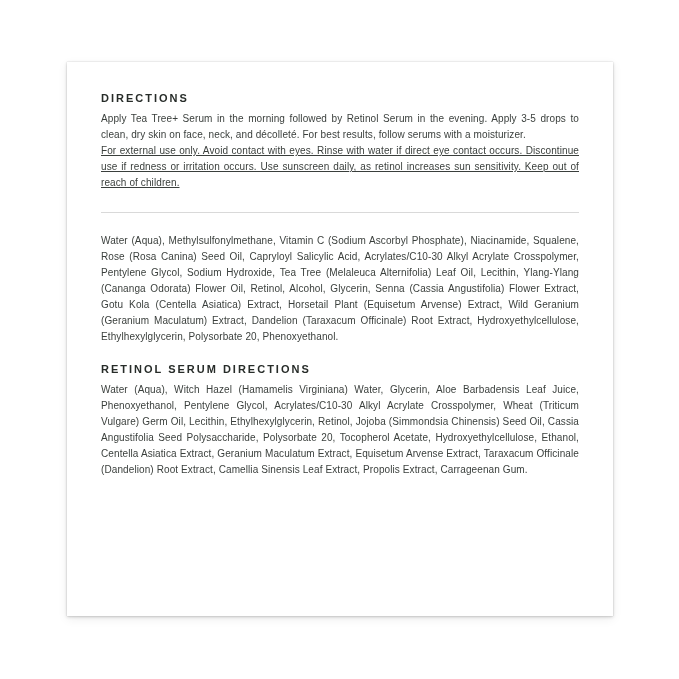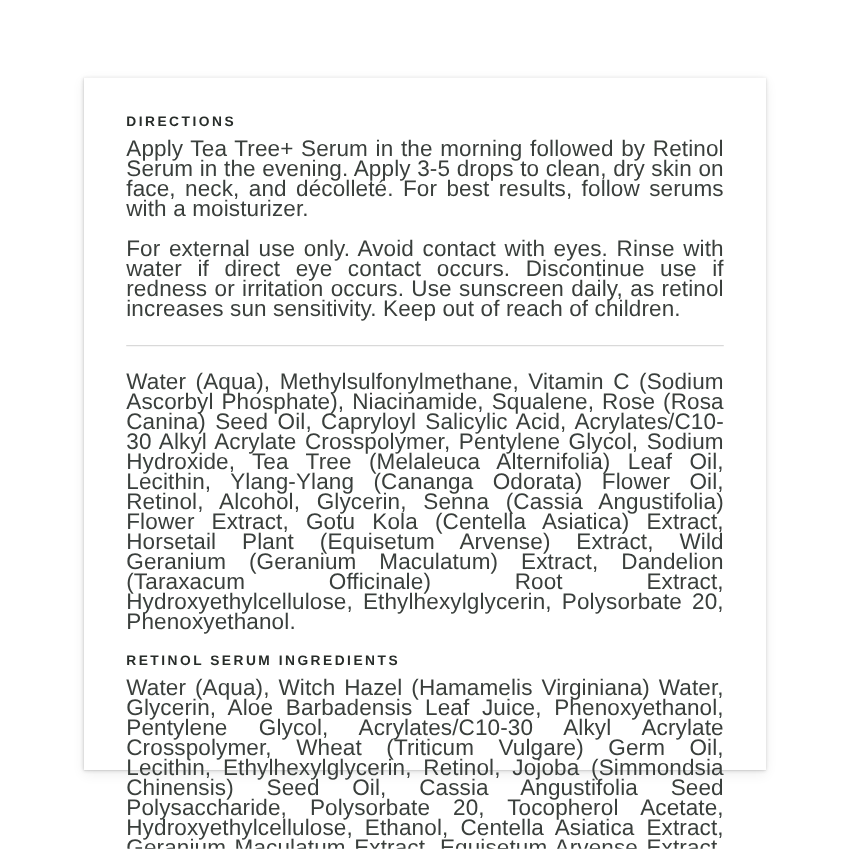--- a/index.html
+++ b/index.html
@@ -33,29 +33,29 @@
   .section-heading {
     font-size: 11px;
     font-weight: bold;
     letter-spacing: 2px;
     color: #272c29;
     margin-bottom: 7px;
     white-space: nowrap;
   }
 
   .body-text {
-    font-size: 18px;
+    font-size: 10px;
     line-height: 16px;
     letter-spacing: 0.1px;
     color: #3a3f3c;
     text-align: justify;
   }
 
   .para-gap {
-    margin-top: 16px;
+    text-decoration: underline;
   }
 
   .divider {
     border: none;
     border-top: 1px solid #d9d9d9;
     height: 0;
     margin: 21px 0 20px 0;
   }
 
   .ingredients-section {
@@ -74,18 +74,18 @@
       <p class="body-text para-gap">For external use only. Avoid contact with eyes. Rinse with water if direct eye contact occurs. Discontinue use if redness or irritation occurs. Use sunscreen daily, as retinol increases sun sensitivity. Keep out of reach of children.</p>
     </div>
 
     <hr class="divider">
 
     <div>
       <p class="body-text">Water (Aqua), Methylsulfonylmethane, Vitamin C (Sodium Ascorbyl Phosphate), Niacinamide, Squalene, Rose (Rosa Canina) Seed Oil, Capryloyl Salicylic Acid, Acrylates/C10-30 Alkyl Acrylate Crosspolymer, Pentylene Glycol, Sodium Hydroxide, Tea Tree (Melaleuca Alternifolia) Leaf Oil, Lecithin, Ylang-Ylang (Cananga Odorata) Flower Oil, Retinol, Alcohol, Glycerin, Senna (Cassia Angustifolia) Flower Extract, Gotu Kola (Centella Asiatica) Extract, Horsetail Plant (Equisetum Arvense) Extract, Wild Geranium (Geranium Maculatum) Extract, Dandelion (Taraxacum Officinale) Root Extract, Hydroxyethylcellulose, Ethylhexylglycerin, Polysorbate 20, Phenoxyethanol.</p>
     </div>
 
     <div class="ingredients-section">
-      <div class="section-heading">RETINOL SERUM INGREDIENTS</div>
+      <div class="section-heading">RETINOL SERUM DIRECTIONS</div>
       <p class="body-text">Water (Aqua), Witch Hazel (Hamamelis Virginiana) Water, Glycerin, Aloe Barbadensis Leaf Juice, Phenoxyethanol, Pentylene Glycol, Acrylates/C10-30 Alkyl Acrylate Crosspolymer, Wheat (Triticum Vulgare) Germ Oil, Lecithin, Ethylhexylglycerin, Retinol, Jojoba (Simmondsia Chinensis) Seed Oil, Cassia Angustifolia Seed Polysaccharide, Polysorbate 20, Tocopherol Acetate, Hydroxyethylcellulose, Ethanol, Centella Asiatica Extract, Geranium Maculatum Extract, Equisetum Arvense Extract, Taraxacum Officinale (Dandelion) Root Extract, Camellia Sinensis Leaf Extract, Propolis Extract, Carrageenan Gum.</p>
     </div>
 
   </div>
 </div>
 
 </body></html>

